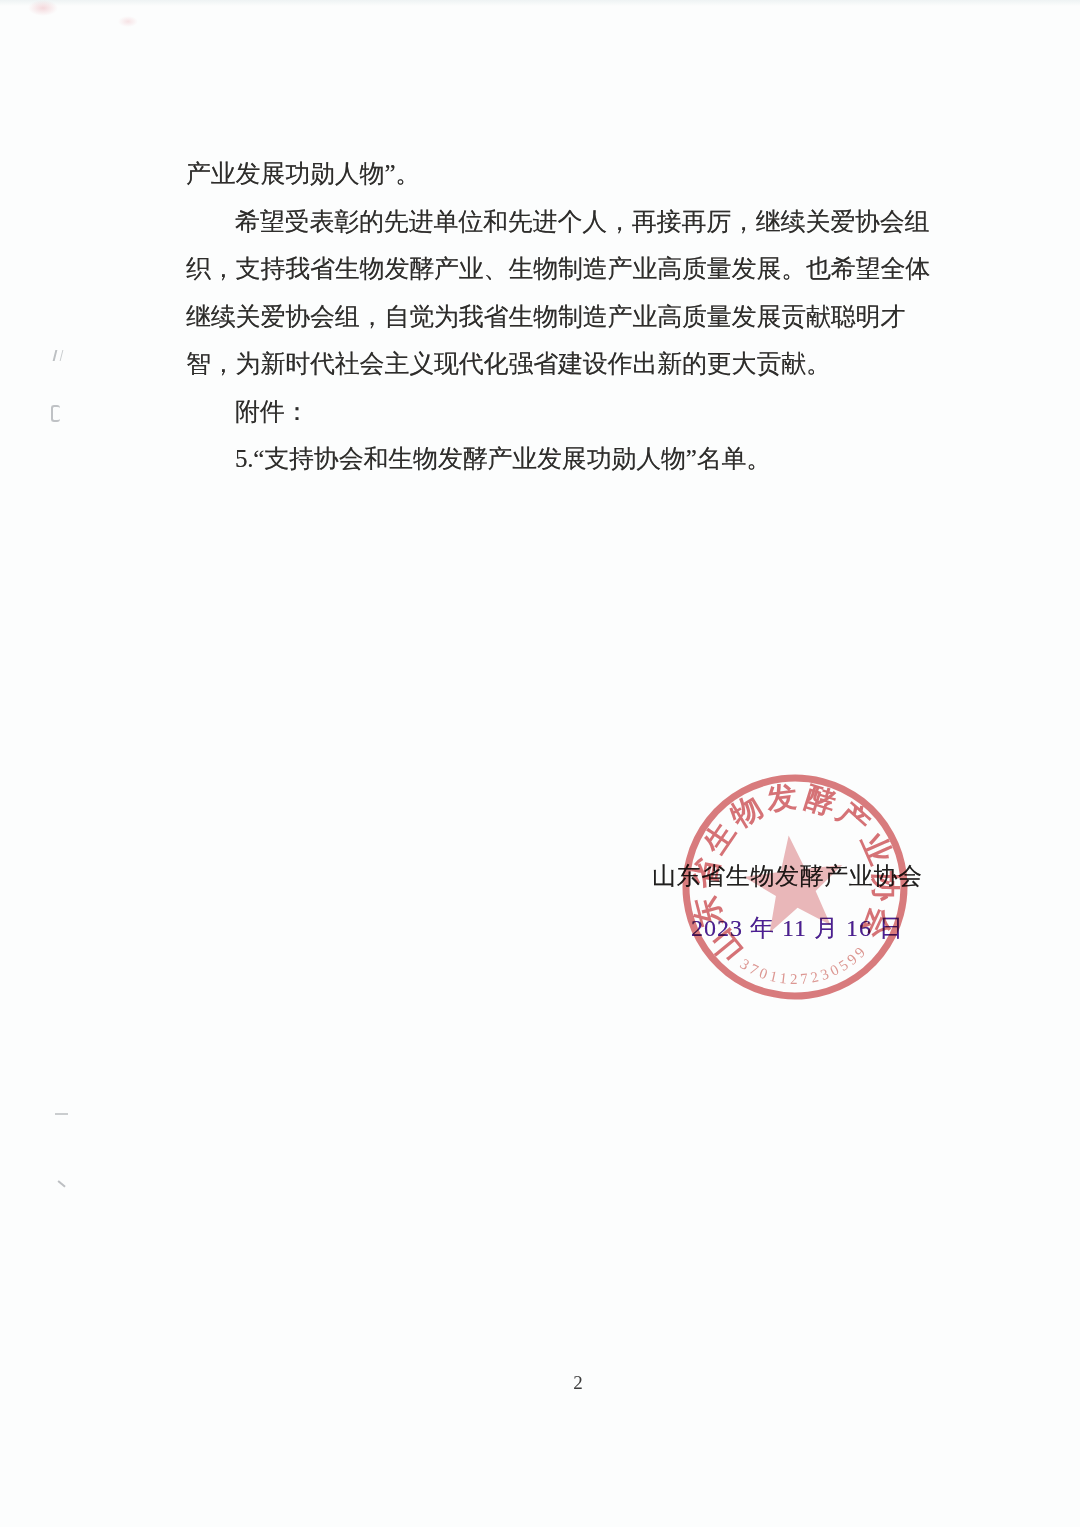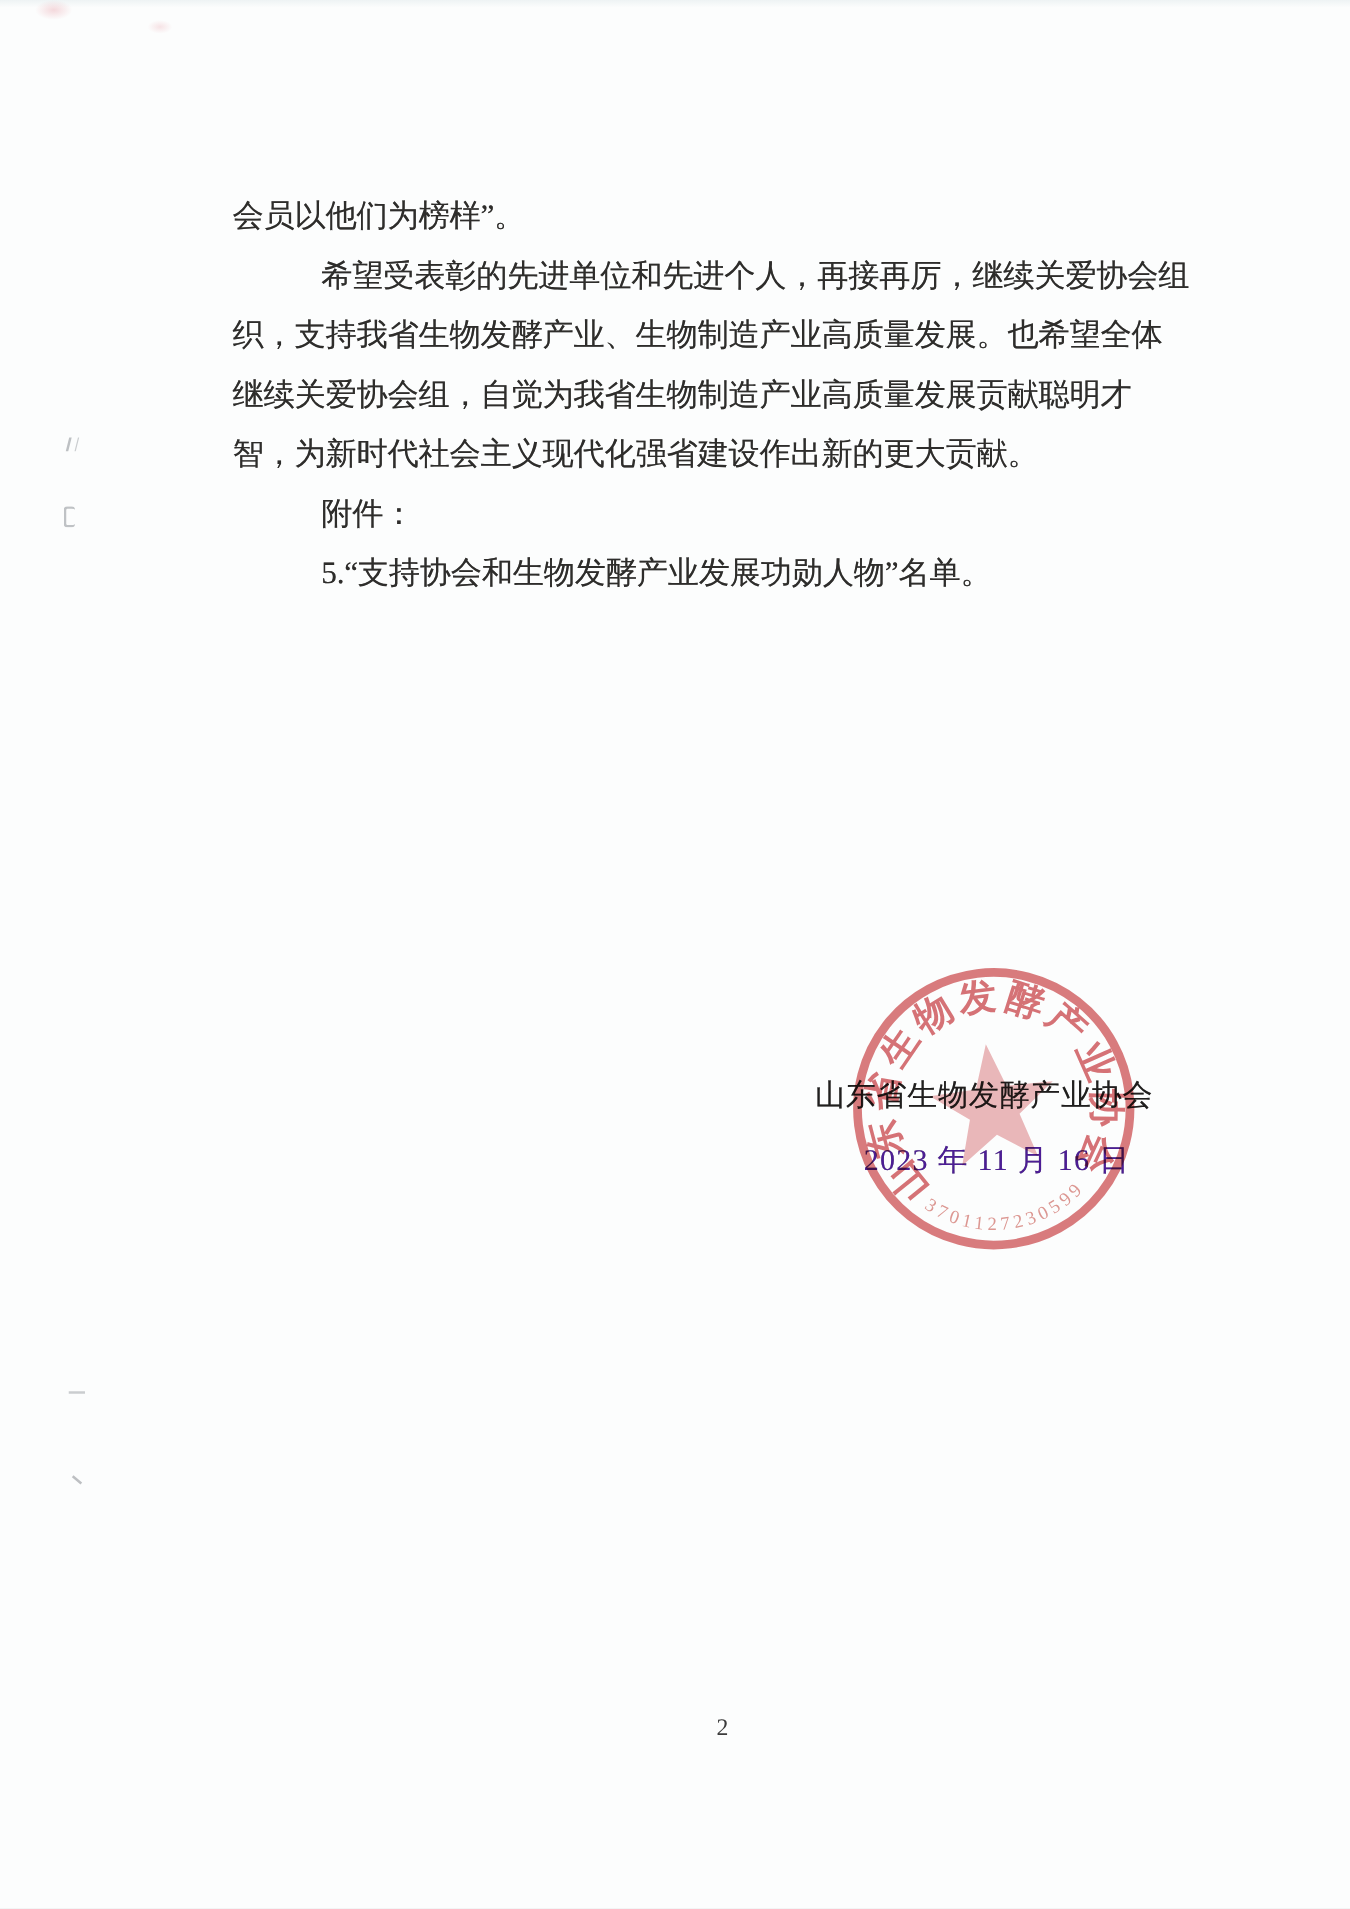--- a/index.html
+++ b/index.html
@@ -19,21 +19,21 @@
   .body-text{
     position:absolute;left:0;top:150px;width:1080px;
     color:#2e2d2b;
   }
   .line{
     height:47.5px;line-height:47.5px;
     font-size:25px;letter-spacing:-0.2px;
     padding-left:186px;white-space:pre;
     text-shadow:0 0 0.5px rgba(46,45,43,.55);
   }
-  .line.indent{padding-left:235px;margin-left:22px;}
+  .line.indent{padding-left:235px;}
   
   .sig-org{
     position:absolute;left:652px;top:860px;
     font-size:24px;letter-spacing:0.6px;color:#201f1e;
     white-space:pre;z-index:3;
     text-shadow:0 0 0.5px rgba(32,31,30,.5);
   }
   .sig-date{
     position:absolute;left:691px;top:912px;
     font-size:24px;letter-spacing:1px;color:#4c1d95;
@@ -69,21 +69,21 @@
 
   <div class="top-edge"></div>
   <div class="artifact p1"></div>
   <div class="artifact p2"></div>
   <div class="artifact a1"></div>
   <div class="artifact a2"></div>
   <div class="artifact a3"></div>
   <div class="artifact a4"></div>
 
   <main class="body-text">
-    <div class="line">会员以他们为榜样”。</div>
+    <div class="line">产业发展功勋人物”。</div>
     <div class="line indent">希望受表彰的先进单位和先进个人，再接再厉，继续关爱协会组</div>
     <div class="line">织，支持我省生物发酵产业、生物制造产业高质量发展。也希望全体</div>
     <div class="line">继续关爱协会组，自觉为我省生物制造产业高质量发展贡献聪明才</div>
     <div class="line">智，为新时代社会主义现代化强省建设作出新的更大贡献。</div>
     <div class="line indent">附件：</div>
     <div class="line indent">5.“支持协会和生物发酵产业发展功勋人物”名单。</div>
   </main>
 
   <div class="sig-org">山东省生物发酵产业协会</div>
   <div class="sig-date">2023 年 11 月 16 日</div>

